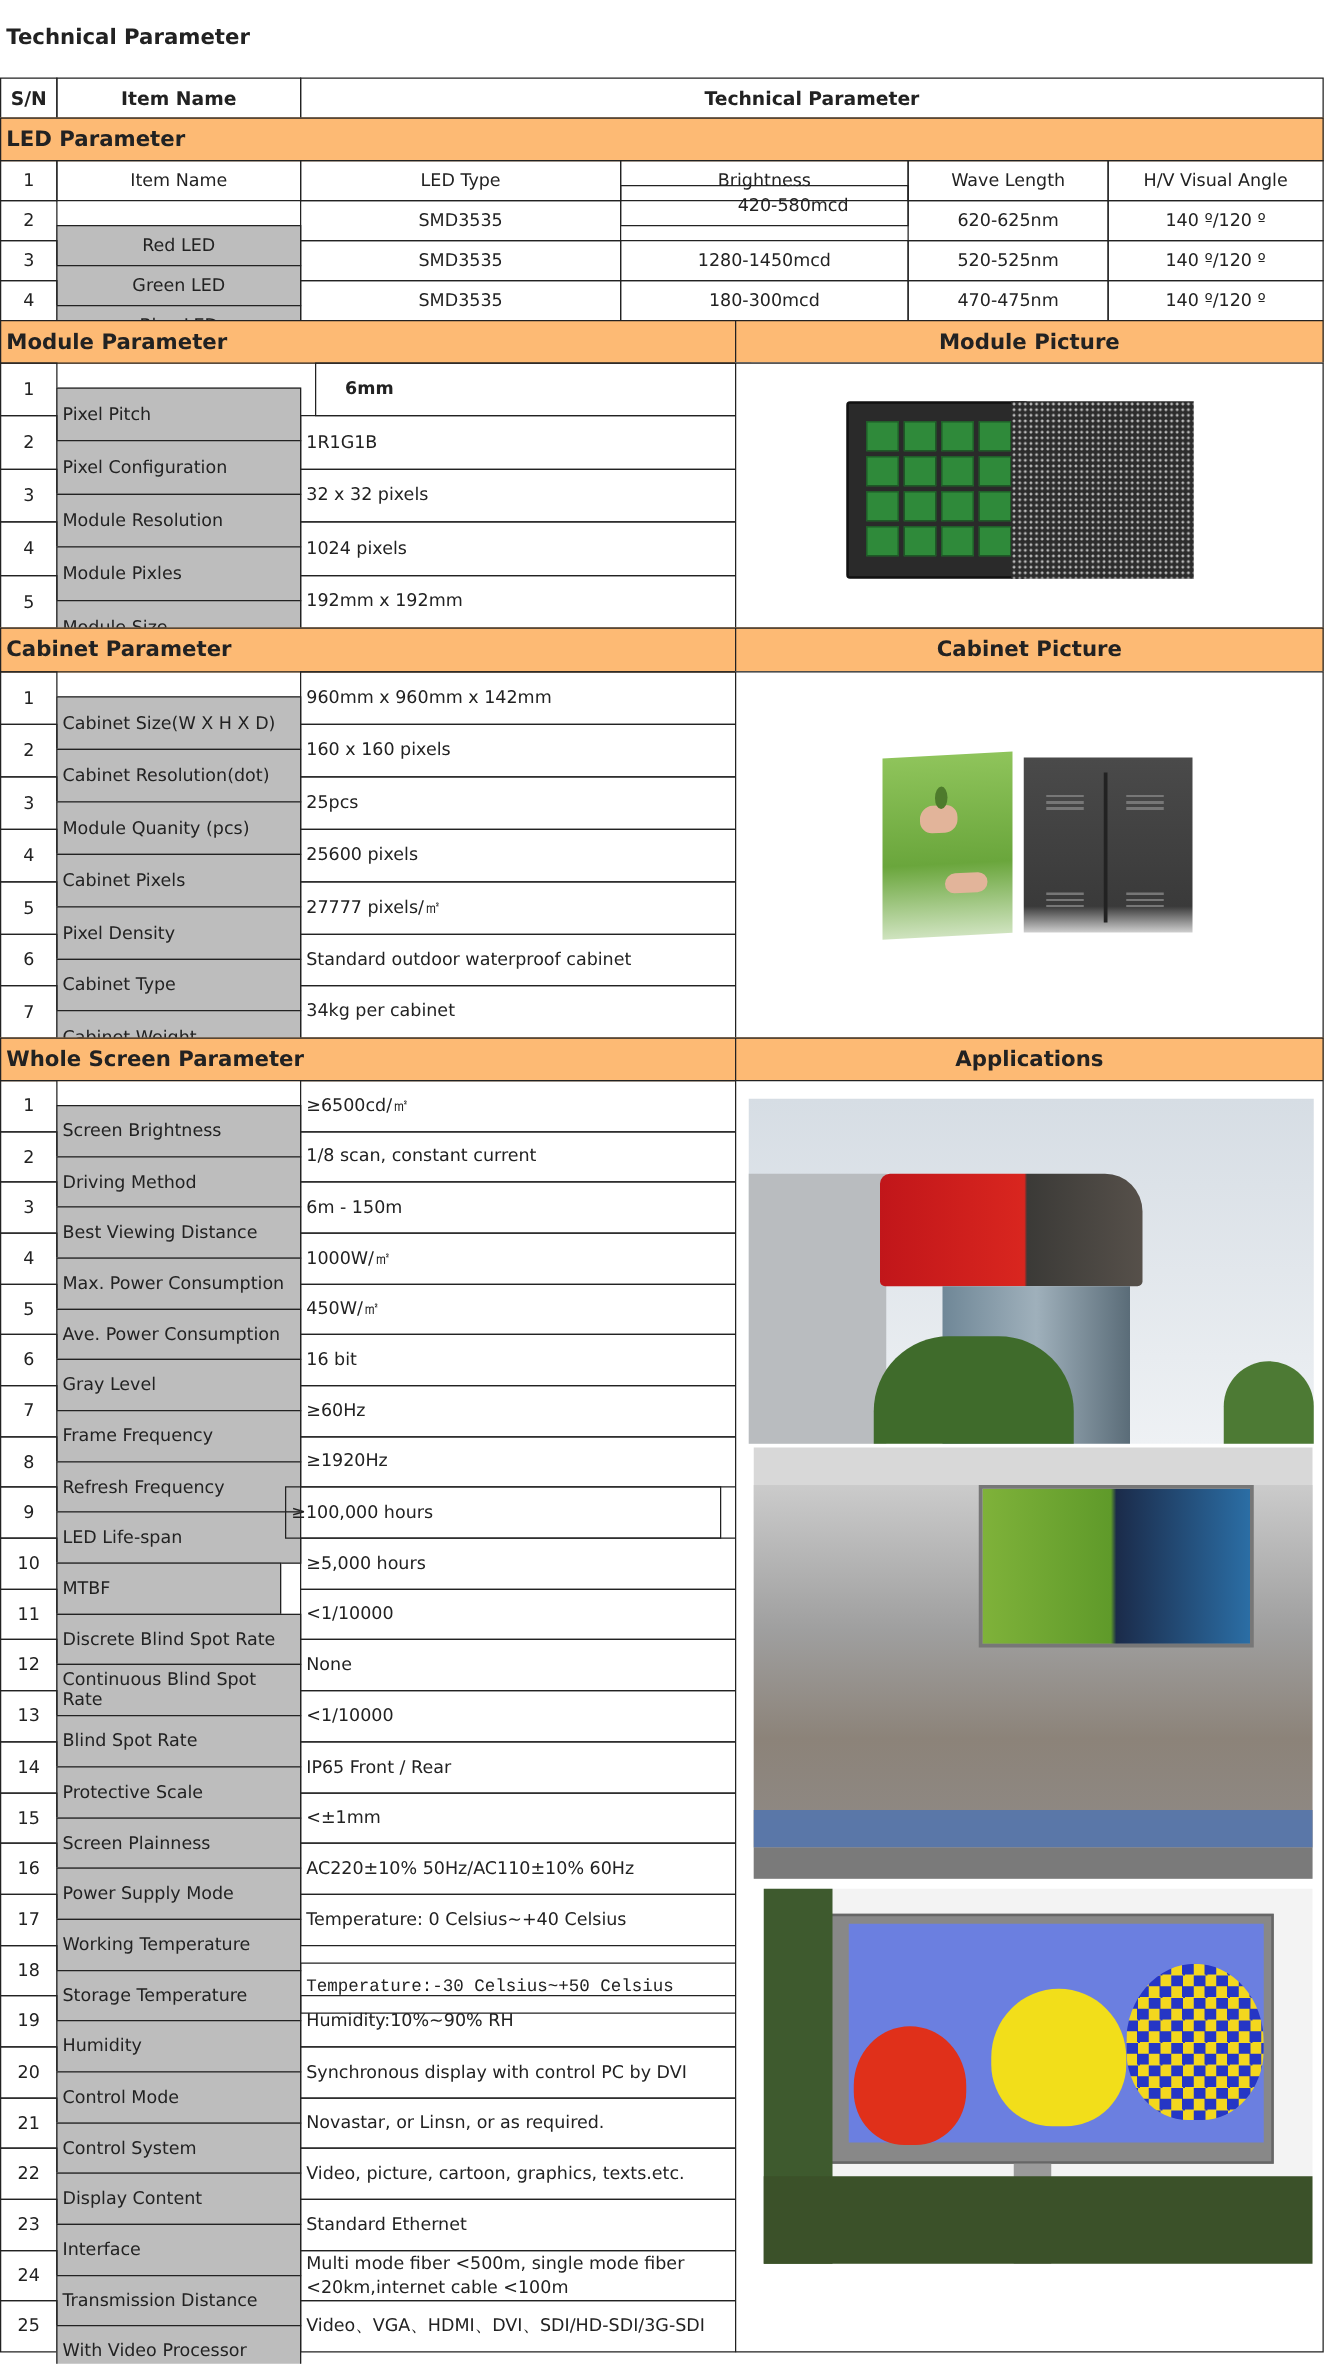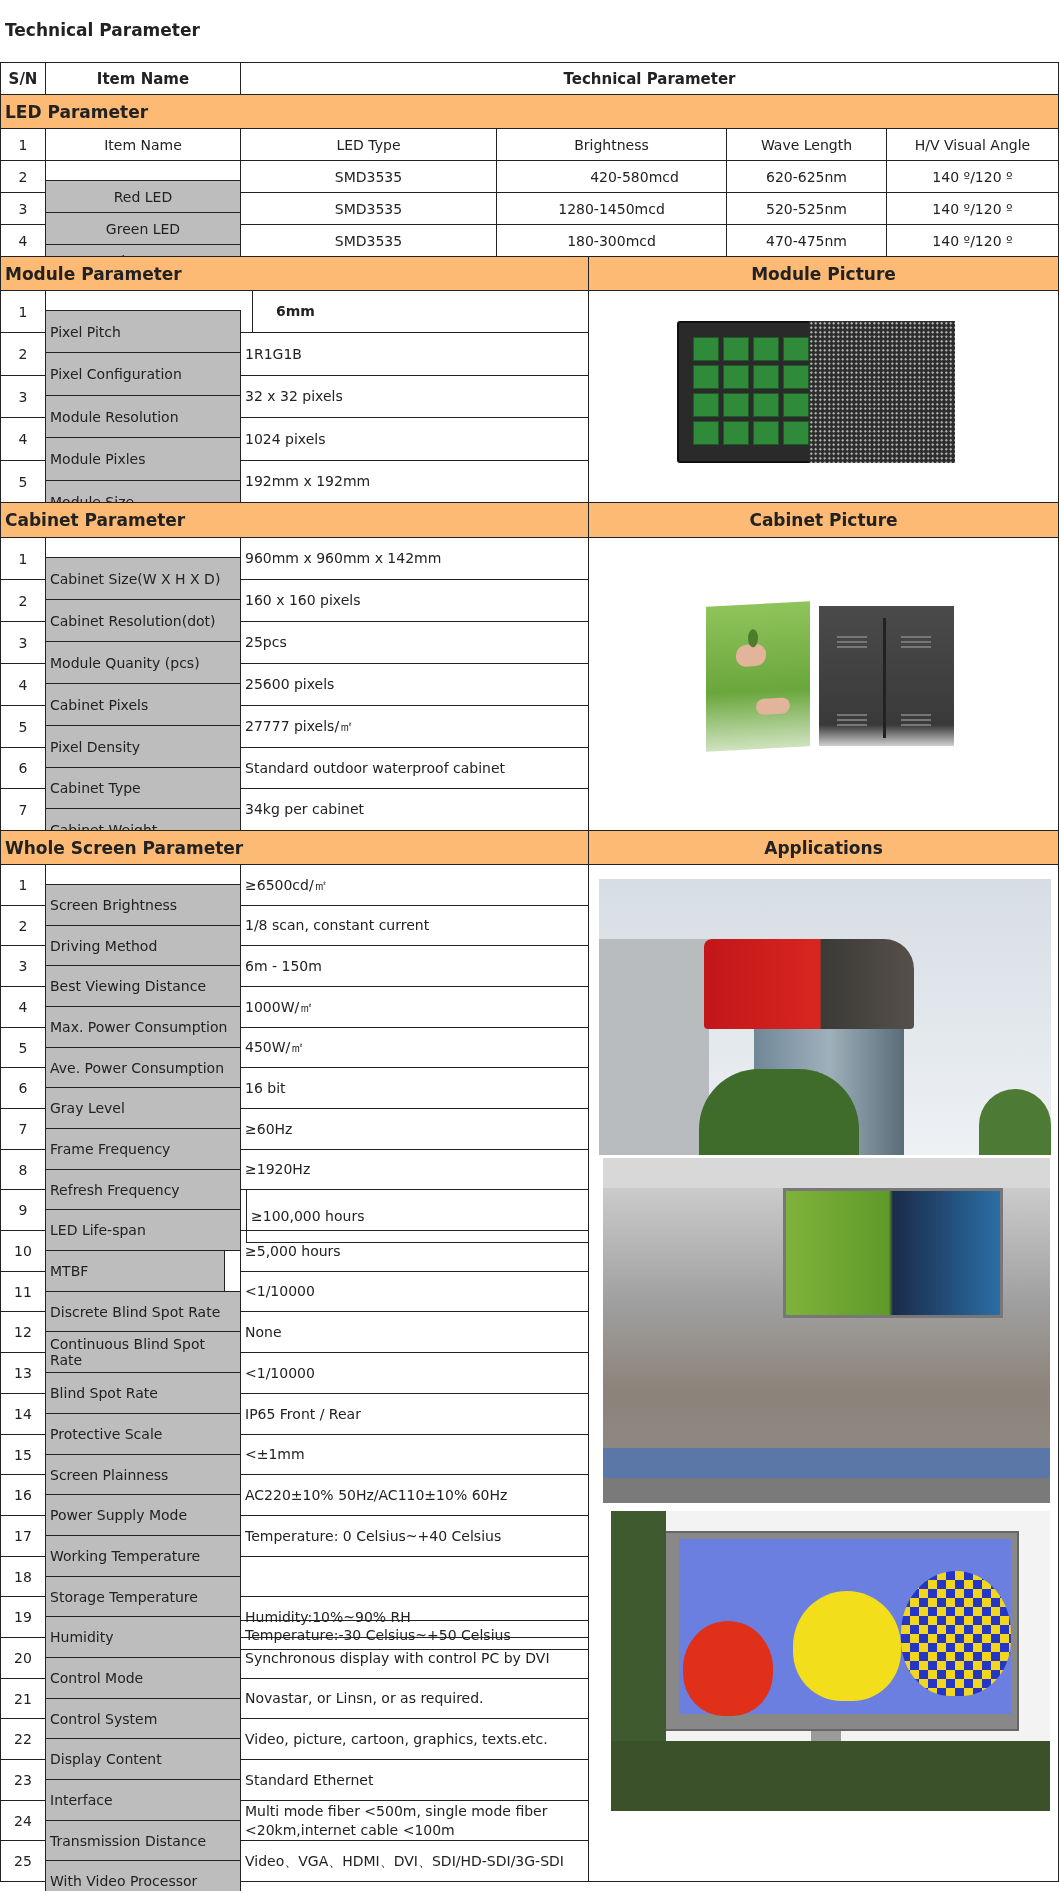--- a/index.html
+++ b/index.html
@@ -28,21 +28,21 @@
     <div class="cell sec l" style="left: 0px; top: 94px; width: 1059px; height: 35px;">LED Parameter</div>
     <div class="cell c" style="left: 0px; top: 128px; width: 46px; height: 33px;">1</div>
     <div class="cell c" style="left: 45px; top: 128px; width: 196px; height: 33px;">Item Name</div>
     <div class="cell c" style="left: 240px; top: 128px; width: 257px; height: 33px;">LED Type</div>
     <div class="cell c" style="left: 496px; top: 128px; width: 231px; height: 33px;">Brightness</div>
     <div class="cell c" style="left: 726px; top: 128px; width: 161px; height: 33px;">Wave Length</div>
     <div class="cell c" style="left: 886px; top: 128px; width: 173px; height: 33px;">H/V  Visual Angle</div>
     <div class="cell c" style="left: 0px; top: 160px; width: 46px; height: 33px;">2</div>
     <div class="cell c gray" style="left: 45px; top: 160px; width: 196px; height: 33px;">Red LED</div>
     <div class="cell c" style="left: 240px; top: 160px; width: 257px; height: 33px;">SMD3535</div>
-    <div class="cell c" style="left: 496px; top: 160px; width: 231px; height: 33px; padding-left: 46px;">420-580mcd</div>
+    <div class="cell c" style="left: 496px; top: 148px; width: 231px; height: 33px; padding-left: 46px;">420-580mcd</div>
     <div class="cell c" style="left: 726px; top: 160px; width: 161px; height: 33px;">620-625nm</div>
     <div class="cell c" style="left: 886px; top: 160px; width: 173px; height: 33px;">140 º/120 º</div>
     <div class="cell c" style="left: 0px; top: 192px; width: 46px; height: 33px;">3</div>
     <div class="cell c gray" style="left: 45px; top: 192px; width: 196px; height: 33px;">Green LED</div>
     <div class="cell c" style="left: 240px; top: 192px; width: 257px; height: 33px;">SMD3535</div>
     <div class="cell c" style="left: 496px; top: 192px; width: 231px; height: 33px;">1280-1450mcd</div>
     <div class="cell c" style="left: 726px; top: 192px; width: 161px; height: 33px;">520-525nm</div>
     <div class="cell c" style="left: 886px; top: 192px; width: 173px; height: 33px;">140 º/120 º</div>
     <div class="cell c" style="left: 0px; top: 224px; width: 46px; height: 33px;">4</div>
     <div class="cell c gray" style="left: 45px; top: 224px; width: 196px; height: 33px;">Blue LED</div>
@@ -146,21 +146,21 @@
     <div class="cell l gray" style="left: 45px; top: 1067px; width: 196px; height: 42px;">Gray Level</div>
     <div class="cell l wrap" style="left: 240px; top: 1067px; width: 349px; height: 42px;">16 bit</div>
     <div class="cell c" style="left: 0px; top: 1108px; width: 46px; height: 42px;">7</div>
     <div class="cell l gray" style="left: 45px; top: 1108px; width: 196px; height: 42px;">Frame Frequency</div>
     <div class="cell l wrap" style="left: 240px; top: 1108px; width: 349px; height: 42px;">≥60Hz</div>
     <div class="cell c" style="left: 0px; top: 1149px; width: 46px; height: 41px;">8</div>
     <div class="cell l gray" style="left: 45px; top: 1149px; width: 196px; height: 41px;">Refresh Frequency</div>
     <div class="cell l wrap" style="left: 240px; top: 1149px; width: 349px; height: 41px;">≥1920Hz</div>
     <div class="cell c" style="left: 0px; top: 1189px; width: 46px; height: 42px;">9</div>
     <div class="cell l gray" style="left: 45px; top: 1189px; width: 196px; height: 42px;">LED Life-span</div>
-    <div class="cell l wrap" style="left: 246px; top: 1189px; width: 349px; height: 54px;">≥100,000 hours</div>
+    <div class="cell l wrap" style="left: 228px; top: 1189px; width: 349px; height: 42px;">≥100,000 hours</div>
     <div class="cell c" style="left: 0px; top: 1230px; width: 46px; height: 42px;">10</div>
     <div class="cell l gray" style="left: 45px; top: 1230px; width: 180px; height: 42px;">MTBF</div>
     <div class="cell l wrap" style="left: 240px; top: 1230px; width: 349px; height: 42px;">≥5,000 hours</div>
     <div class="cell c" style="left: 0px; top: 1271px; width: 46px; height: 41px;">11</div>
     <div class="cell l gray" style="left: 45px; top: 1271px; width: 196px; height: 41px;">Discrete Blind Spot Rate</div>
     <div class="cell l wrap" style="left: 240px; top: 1271px; width: 349px; height: 41px;">&lt;1/10000</div>
     <div class="cell c" style="left: 0px; top: 1311px; width: 46px; height: 42px;">12</div>
     <div class="cell l gray" style="left: 45px; top: 1311px; width: 196px; height: 42px;">Continuous Blind Spot Rate</div>
     <div class="cell l wrap" style="left: 240px; top: 1311px; width: 349px; height: 42px;">None</div>
     <div class="cell c" style="left: 0px; top: 1352px; width: 46px; height: 42px;">13</div>
@@ -173,21 +173,21 @@
     <div class="cell l gray" style="left: 45px; top: 1434px; width: 196px; height: 41px;">Screen Plainness</div>
     <div class="cell l wrap" style="left: 240px; top: 1434px; width: 349px; height: 41px;">&lt;±1mm</div>
     <div class="cell c" style="left: 0px; top: 1474px; width: 46px; height: 42px;">16</div>
     <div class="cell l gray" style="left: 45px; top: 1474px; width: 196px; height: 42px;">Power Supply Mode</div>
     <div class="cell l wrap" style="left: 240px; top: 1474px; width: 349px; height: 42px;">AC220±10%  50Hz/AC110±10%  60Hz</div>
     <div class="cell c" style="left: 0px; top: 1515px; width: 46px; height: 42px;">17</div>
     <div class="cell l gray" style="left: 45px; top: 1515px; width: 196px; height: 42px;">Working Temperature</div>
     <div class="cell l wrap" style="left: 240px; top: 1515px; width: 349px; height: 42px;">Temperature: 0 Celsius~+40 Celsius</div>
     <div class="cell c" style="left: 0px; top: 1556px; width: 46px; height: 41px;">18</div>
     <div class="cell l gray" style="left: 45px; top: 1556px; width: 196px; height: 41px;">Storage Temperature</div>
-    <div class="cell l wrap" style="left: 240px; top: 1620px; width: 349px; height: 30px;">Temperature:-30 Celsius~+50 Celsius</div>
+    <div class="cell l wrap" style="left: 240px; top: 1570px; width: 349px; height: 41px; font-family: Liberation Mono, monospace;">Temperature:-30 Celsius~+50 Celsius</div>
     <div class="cell c" style="left: 0px; top: 1596px; width: 46px; height: 42px;">19</div>
     <div class="cell l gray" style="left: 45px; top: 1596px; width: 196px; height: 42px;">Humidity</div>
     <div class="cell l wrap" style="left: 240px; top: 1596px; width: 349px; height: 42px;">Humidity:10%~90% RH</div>
     <div class="cell c" style="left: 0px; top: 1637px; width: 46px; height: 42px;">20</div>
     <div class="cell l gray" style="left: 45px; top: 1637px; width: 196px; height: 42px;">Control Mode</div>
     <div class="cell l wrap" style="left: 240px; top: 1637px; width: 349px; height: 42px;">Synchronous display with control PC by DVI</div>
     <div class="cell c" style="left: 0px; top: 1678px; width: 46px; height: 41px;">21</div>
     <div class="cell l gray" style="left: 45px; top: 1678px; width: 196px; height: 41px;">Control System</div>
     <div class="cell l wrap" style="left: 240px; top: 1678px; width: 349px; height: 41px;">Novastar, or Linsn, or as required.</div>
     <div class="cell c" style="left: 0px; top: 1718px; width: 46px; height: 42px;">22</div>

